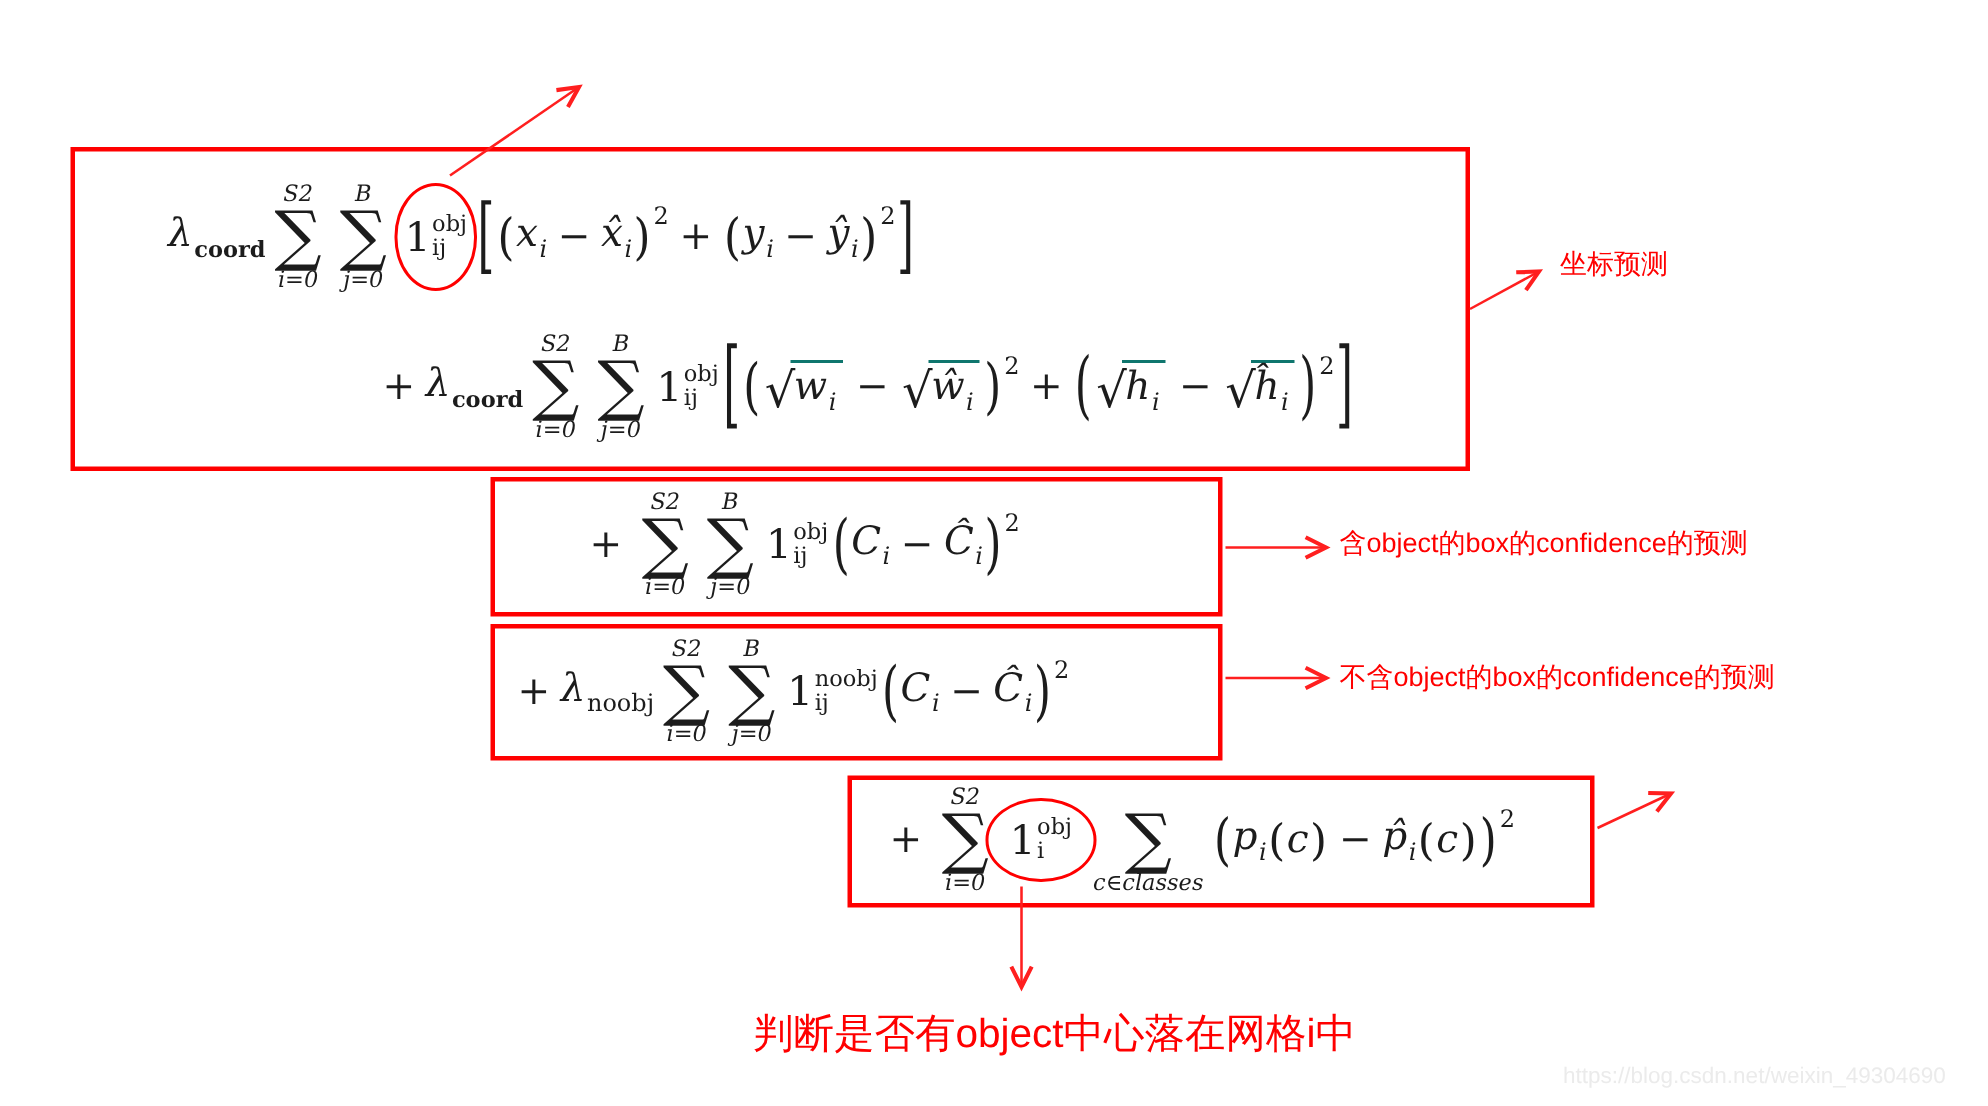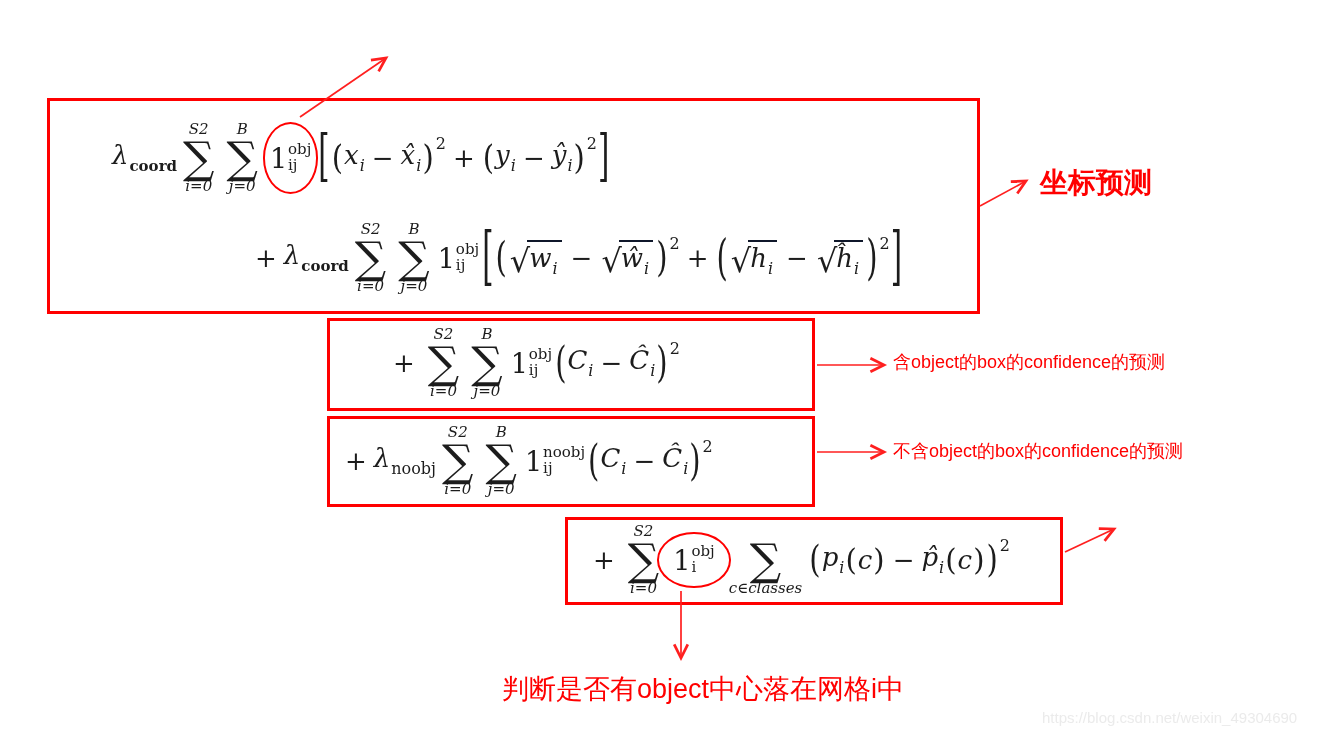--- a/index.html
+++ b/index.html
@@ -23,24 +23,24 @@
   .one{display:flex;align-items:center;margin:0 2px;}
   .one .b{font-size:27px;}
   .ss{display:flex;flex-direction:column;line-height:1.05;font-size:15px;margin-left:1px;}
   .ss .s2{}
   .circled{border:2px solid #ff0000;border-radius:50%;display:flex;align-items:center;}
   .circled.tall{padding:18px 3px;margin:-18px -1px;}
   .circled.wide{padding:10px 12px;margin:-10px -8px;}
   .d{display:inline-block;font-size:29px;transform-origin:50% 55%;margin:0 1px;}
   .sqrt{display:inline-flex;align-items:flex-end;margin:0 2px;}
   .rad{font-size:32px;line-height:1;margin-right:-3px;}
-  .cnt{display:inline-flex;align-items:center;border-top:2px solid #0f172a;padding:3px 4px 0 2px;}
+  .cnt{display:inline-flex;align-items:center;border-top:2px solid #0f766e;padding:3px 4px 0 2px;}
   
   .note{position:absolute;color:#ff0000;white-space:nowrap;}
-  .n25{font-size:25px;} .n26{font-size:18px;} .n27{font-size:27px;} .n28{font-size:28px;font-weight:bold;}
+  .n25{font-size:25px;} .n26{font-size:18px;} .n27{font-size:27px;} .n28{font-size:18px;}
   #arrows{position:absolute;left:0;top:0;pointer-events:none;}
   .wm{position:absolute;color:#ebebeb;font-size:15px;white-space:nowrap;}
 </style>
 </head>
 <body>
 
 <div id="canvas">
 
   <div class="rbox" style="left:47px;top:98px;width:933px;height:216px;"></div>
   <div class="rbox" style="left:327px;top:318px;width:488px;height:93px;"></div>

